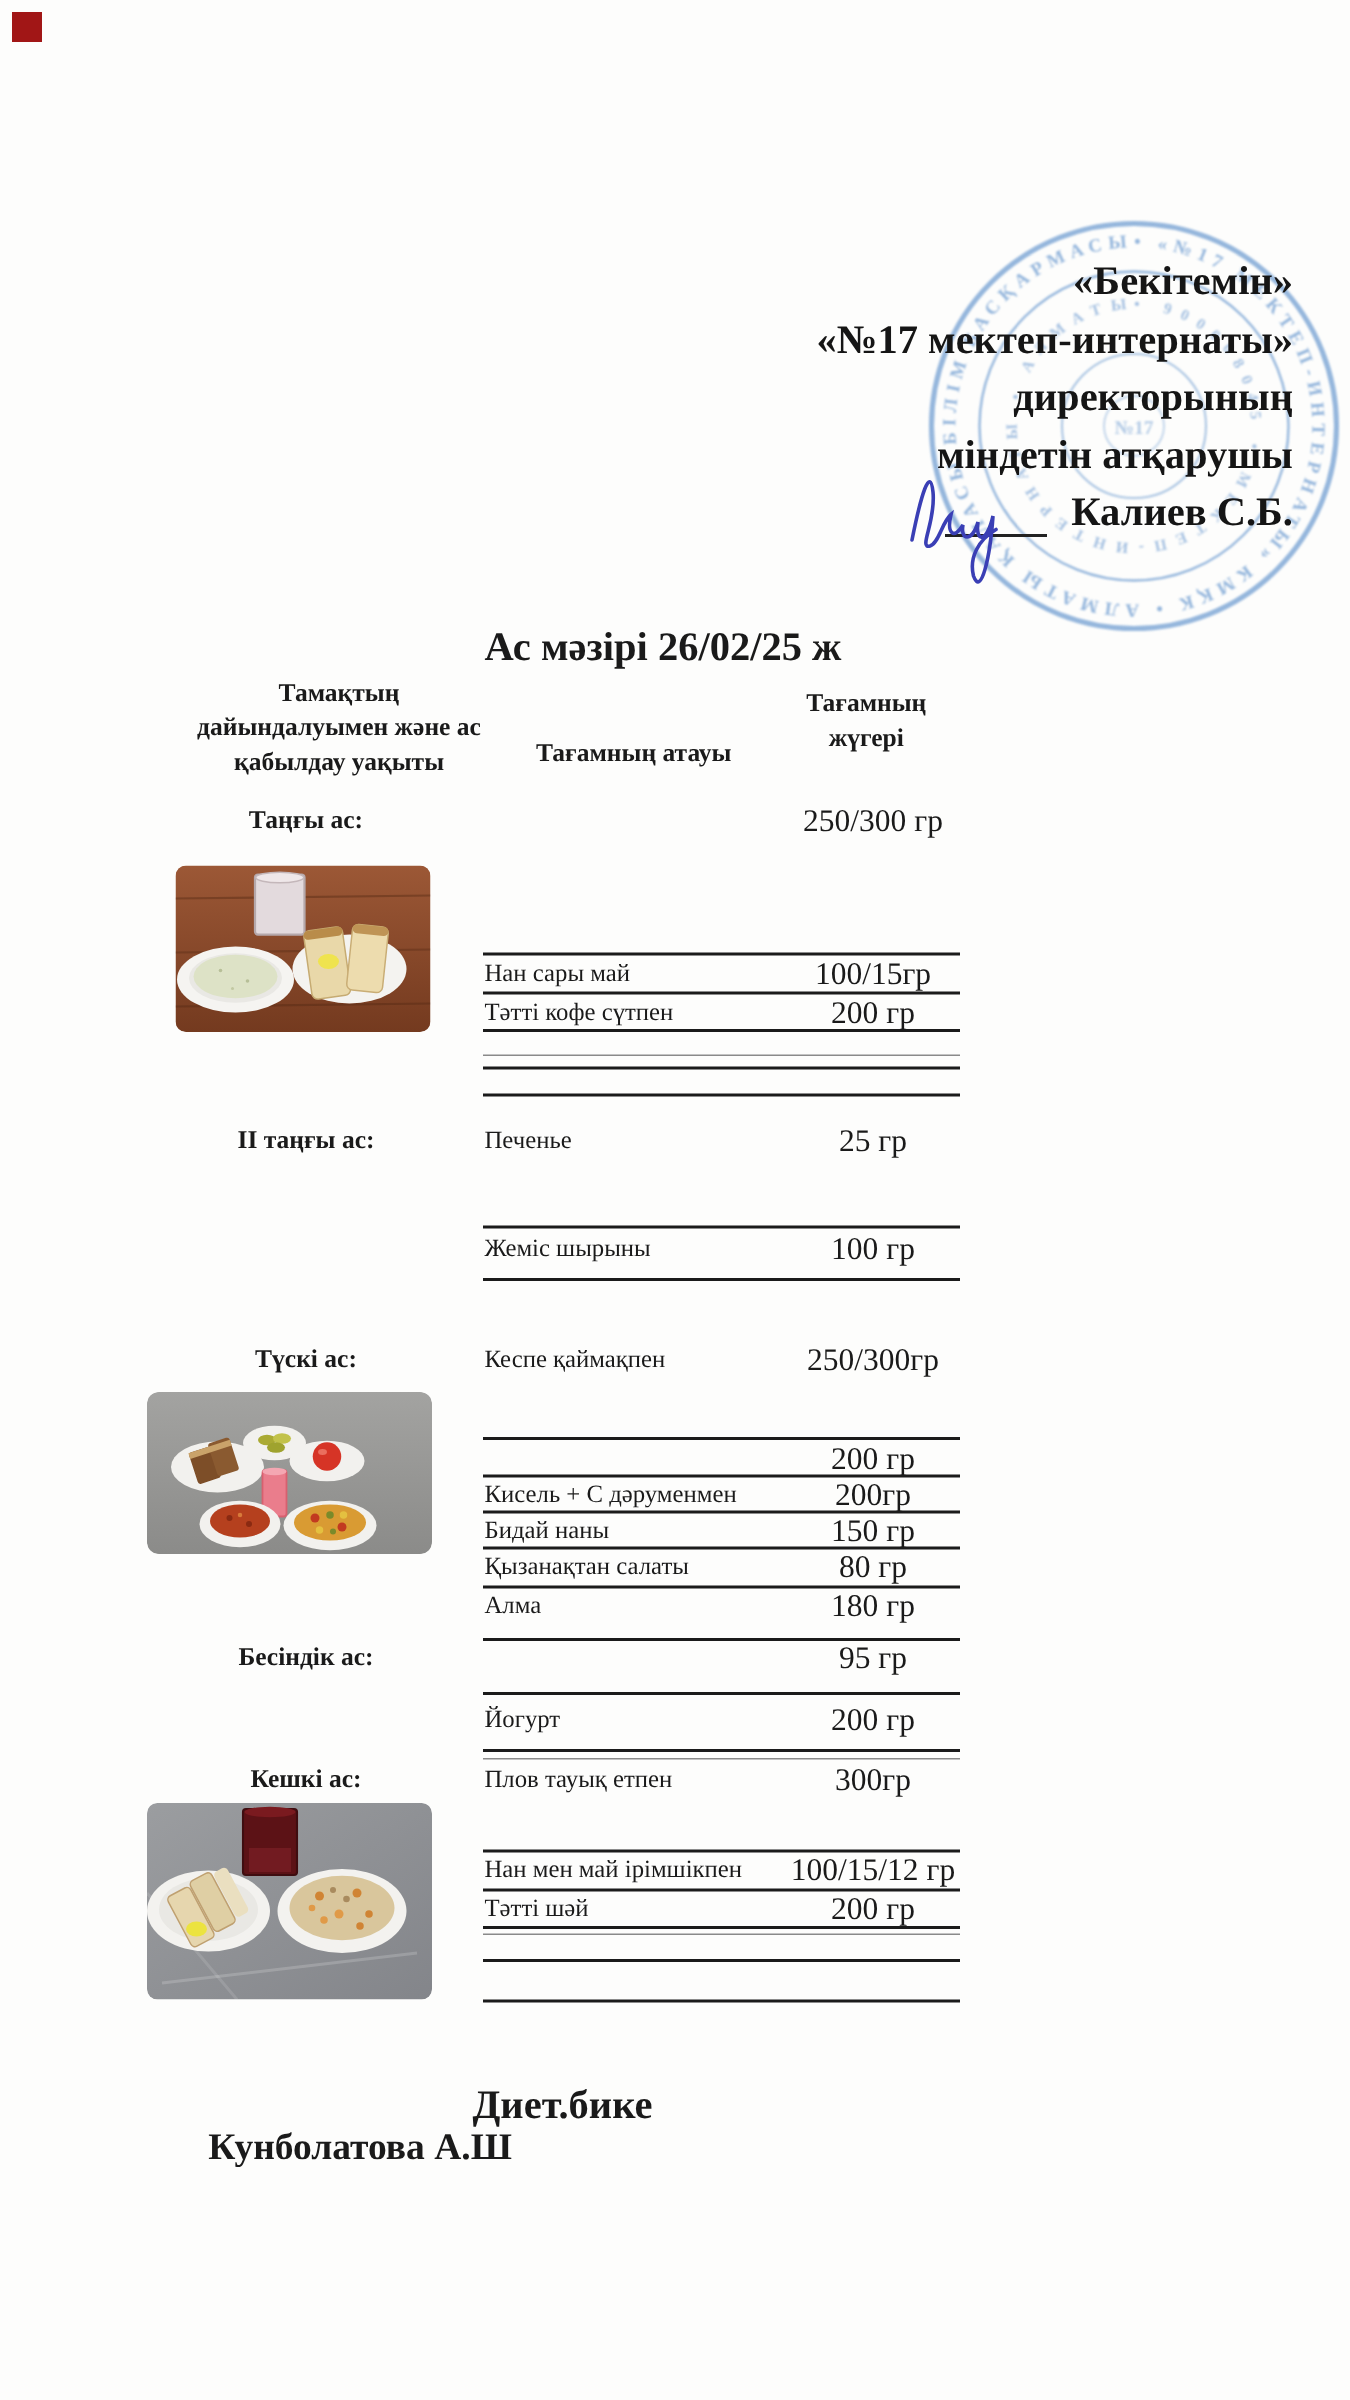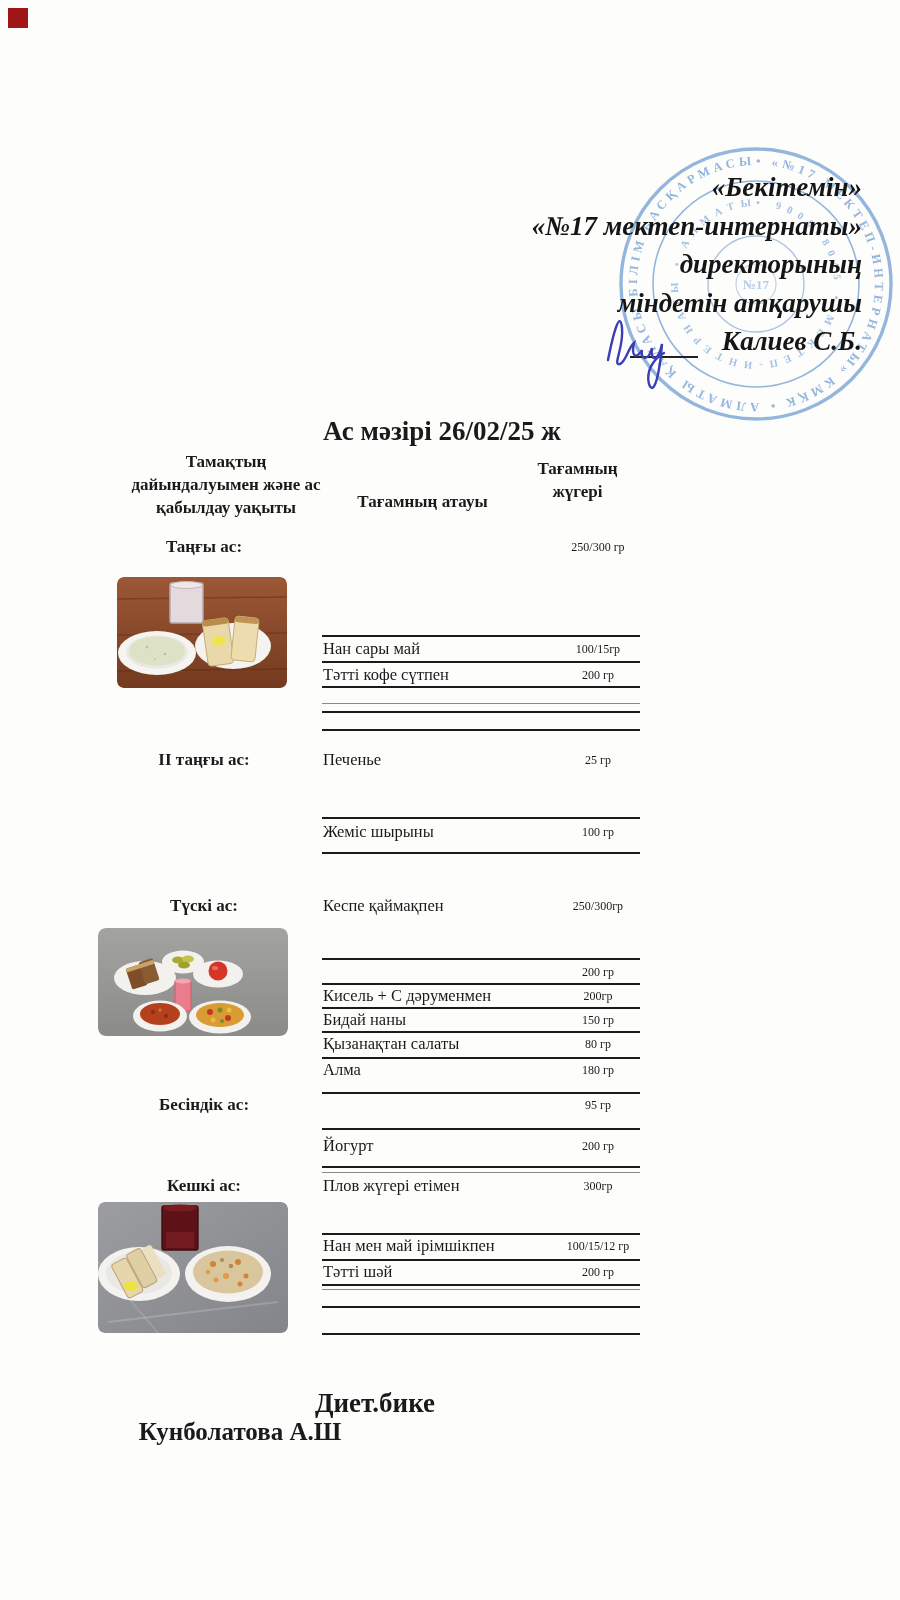--- a/index.html
+++ b/index.html
@@ -1,34 +1,34 @@
 <!DOCTYPE html>
 <html><head>
 <meta charset="utf-8">
 <style>
   html,body{margin:0;padding:0;background:#ffffff;}
   .page{position:relative;width:900px;height:1600px;background:#fdfdfc;overflow:hidden;
         font-family:"Liberation Serif", serif;color:#1a1a1a;}
   .corner-mark{position:absolute;left:8px;top:8px;width:20px;height:20px;background:#a11616;}
   .stamp{position:absolute;left:612px;top:140px;opacity:.72;}
   .approval{position:absolute;top:168px;right:38px;width:560px;text-align:right;
-            font-size:27px;font-weight:bold;line-height:38.5px;color:#151515;font-style:italic;}
+            font-size:27px;font-weight:bold;line-height:38.5px;color:#151515;}
   .sig-underline{position:absolute;left:630px;top:356px;width:68px;height:2px;background:#222;}
   .signature-svg{position:absolute;left:598px;top:302px;}
   .title{position:absolute;left:132px;top:416px;width:620px;text-align:center;
          font-size:27px;font-weight:bold;}
   .hdr{position:absolute;font-size:17px;font-weight:bold;text-align:center;line-height:23px;}
   .hdr1{left:130px;top:450px;width:192px;}
   .hdr2{left:330px;top:490px;width:185px;}
   .hdr3{left:515px;top:457px;width:125px;}
   .meal{position:absolute;left:103px;width:202px;text-align:center;
         font-size:17px;font-weight:bold;height:24px;line-height:24px;}
   .row{position:absolute;left:0;top:0;width:900px;height:24px;}
   .dish{position:absolute;left:323px;width:275px;font-size:16.5px;line-height:24px;}
-  .amt{position:absolute;left:512px;width:172px;text-align:center;font-size:12px;line-height:24px;}
+  .amt{position:absolute;left:496px;width:172px;text-align:center;font-size:21px;line-height:24px;}
   .rule{position:absolute;left:322px;width:318px;background:#1b1b1b;}
   .rule.thin{background:#8a8a8a;}
   .photo{position:absolute;border-radius:7px;overflow:hidden;}
   .footer-role{position:absolute;left:280px;top:1388px;width:190px;text-align:center;
                font-size:27px;font-weight:bold;}
   .footer-name{position:absolute;left:100px;top:1418px;width:280px;text-align:center;
                font-size:25px;font-weight:bold;}
 </style>
 </head>
 <body>
@@ -131,21 +131,21 @@
     <div class="amt">180 гр</div>
   </div>
   <div class="row" style="top:1093px">
     <div class="amt">95 гр</div>
   </div>
   <div class="row" style="top:1134px">
     <div class="dish">Йогурт</div>
     <div class="amt">200 гр</div>
   </div>
   <div class="row" style="top:1174px">
-    <div class="dish">Плов жүгері етімен</div>
+    <div class="dish">Плов тауық етпен</div>
     <div class="amt">300гр</div>
   </div>
   <div class="row" style="top:1234px">
     <div class="dish">Нан мен май ірімшікпен</div>
     <div class="amt">100/15/12 гр</div>
   </div>
   <div class="row" style="top:1260px">
     <div class="dish">Тәтті шәй</div>
     <div class="amt">200 гр</div>
   </div>

